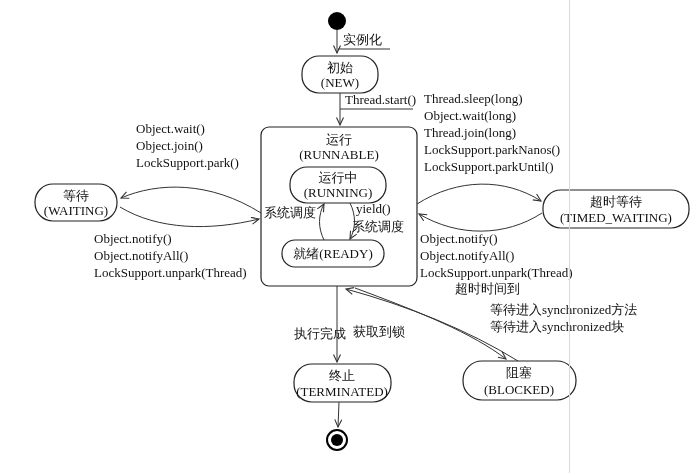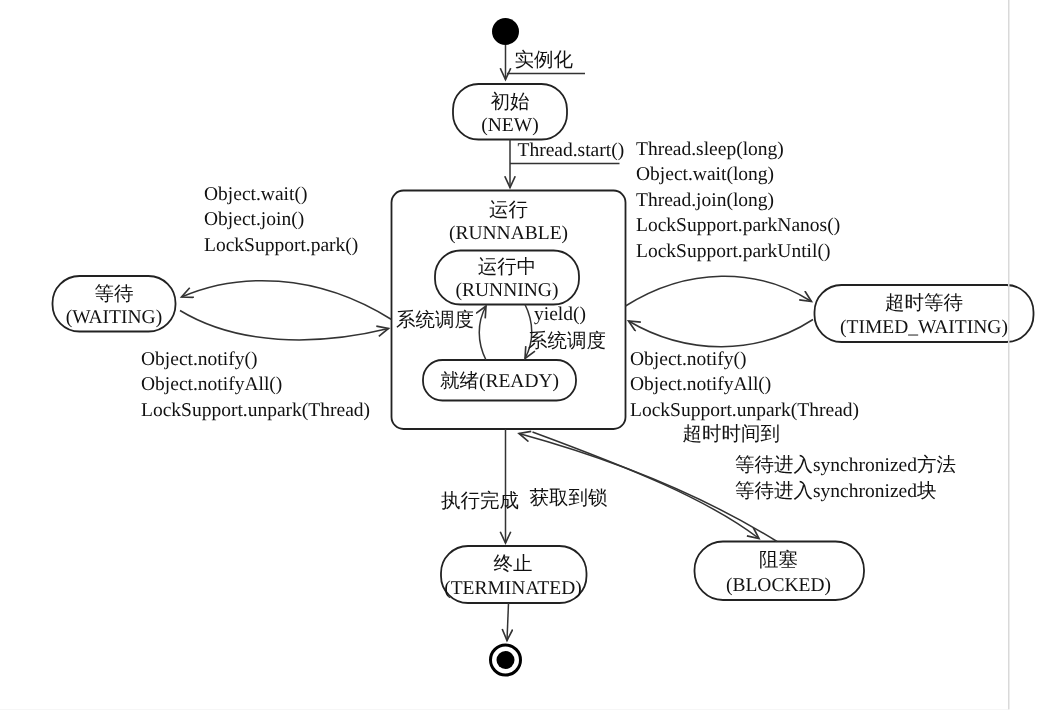--- a/index.html
+++ b/index.html
@@ -1,18 +1,18 @@
 <!DOCTYPE html>
 <html><head>
 <meta charset="utf-8">
 <style>
   html, body { margin: 0; padding: 0; background: #ffffff; }
   #stage {
     position: relative;
-    width: 672px;
+    width: 569px;
     height: 473px;
     background: #ffffff;
     outline: 1px solid #d9d9d9;
     font-family: "Liberation Serif", "DejaVu Serif", serif;
   }
   svg { display: block; }
   svg text {
     font-family: "Liberation Serif", "DejaVu Serif", serif;
     font-size: 13px;
     fill: #111111;

